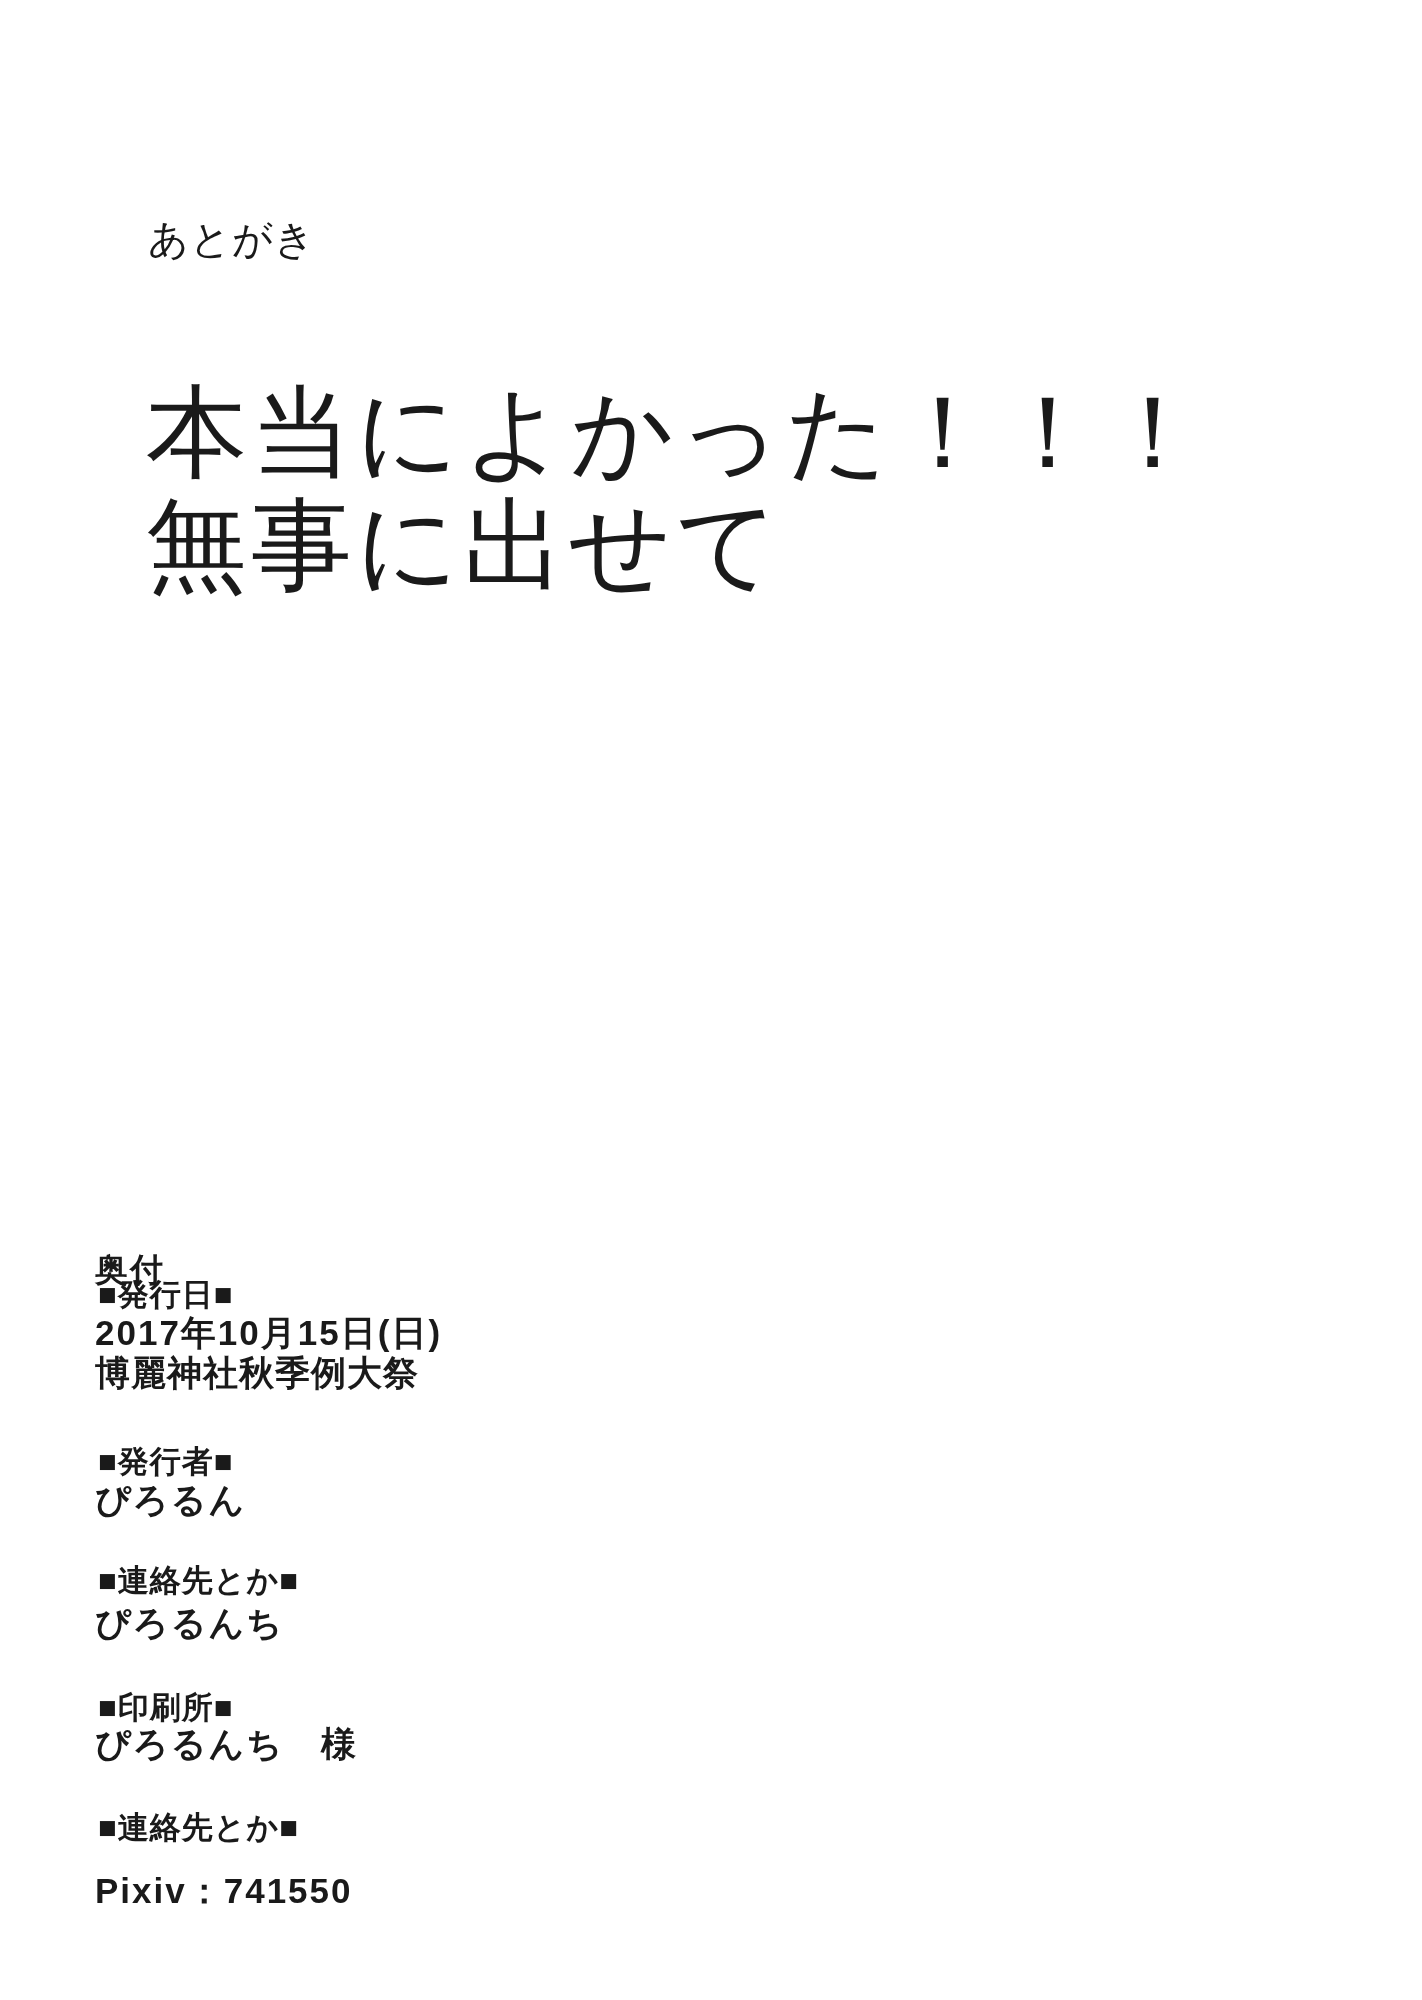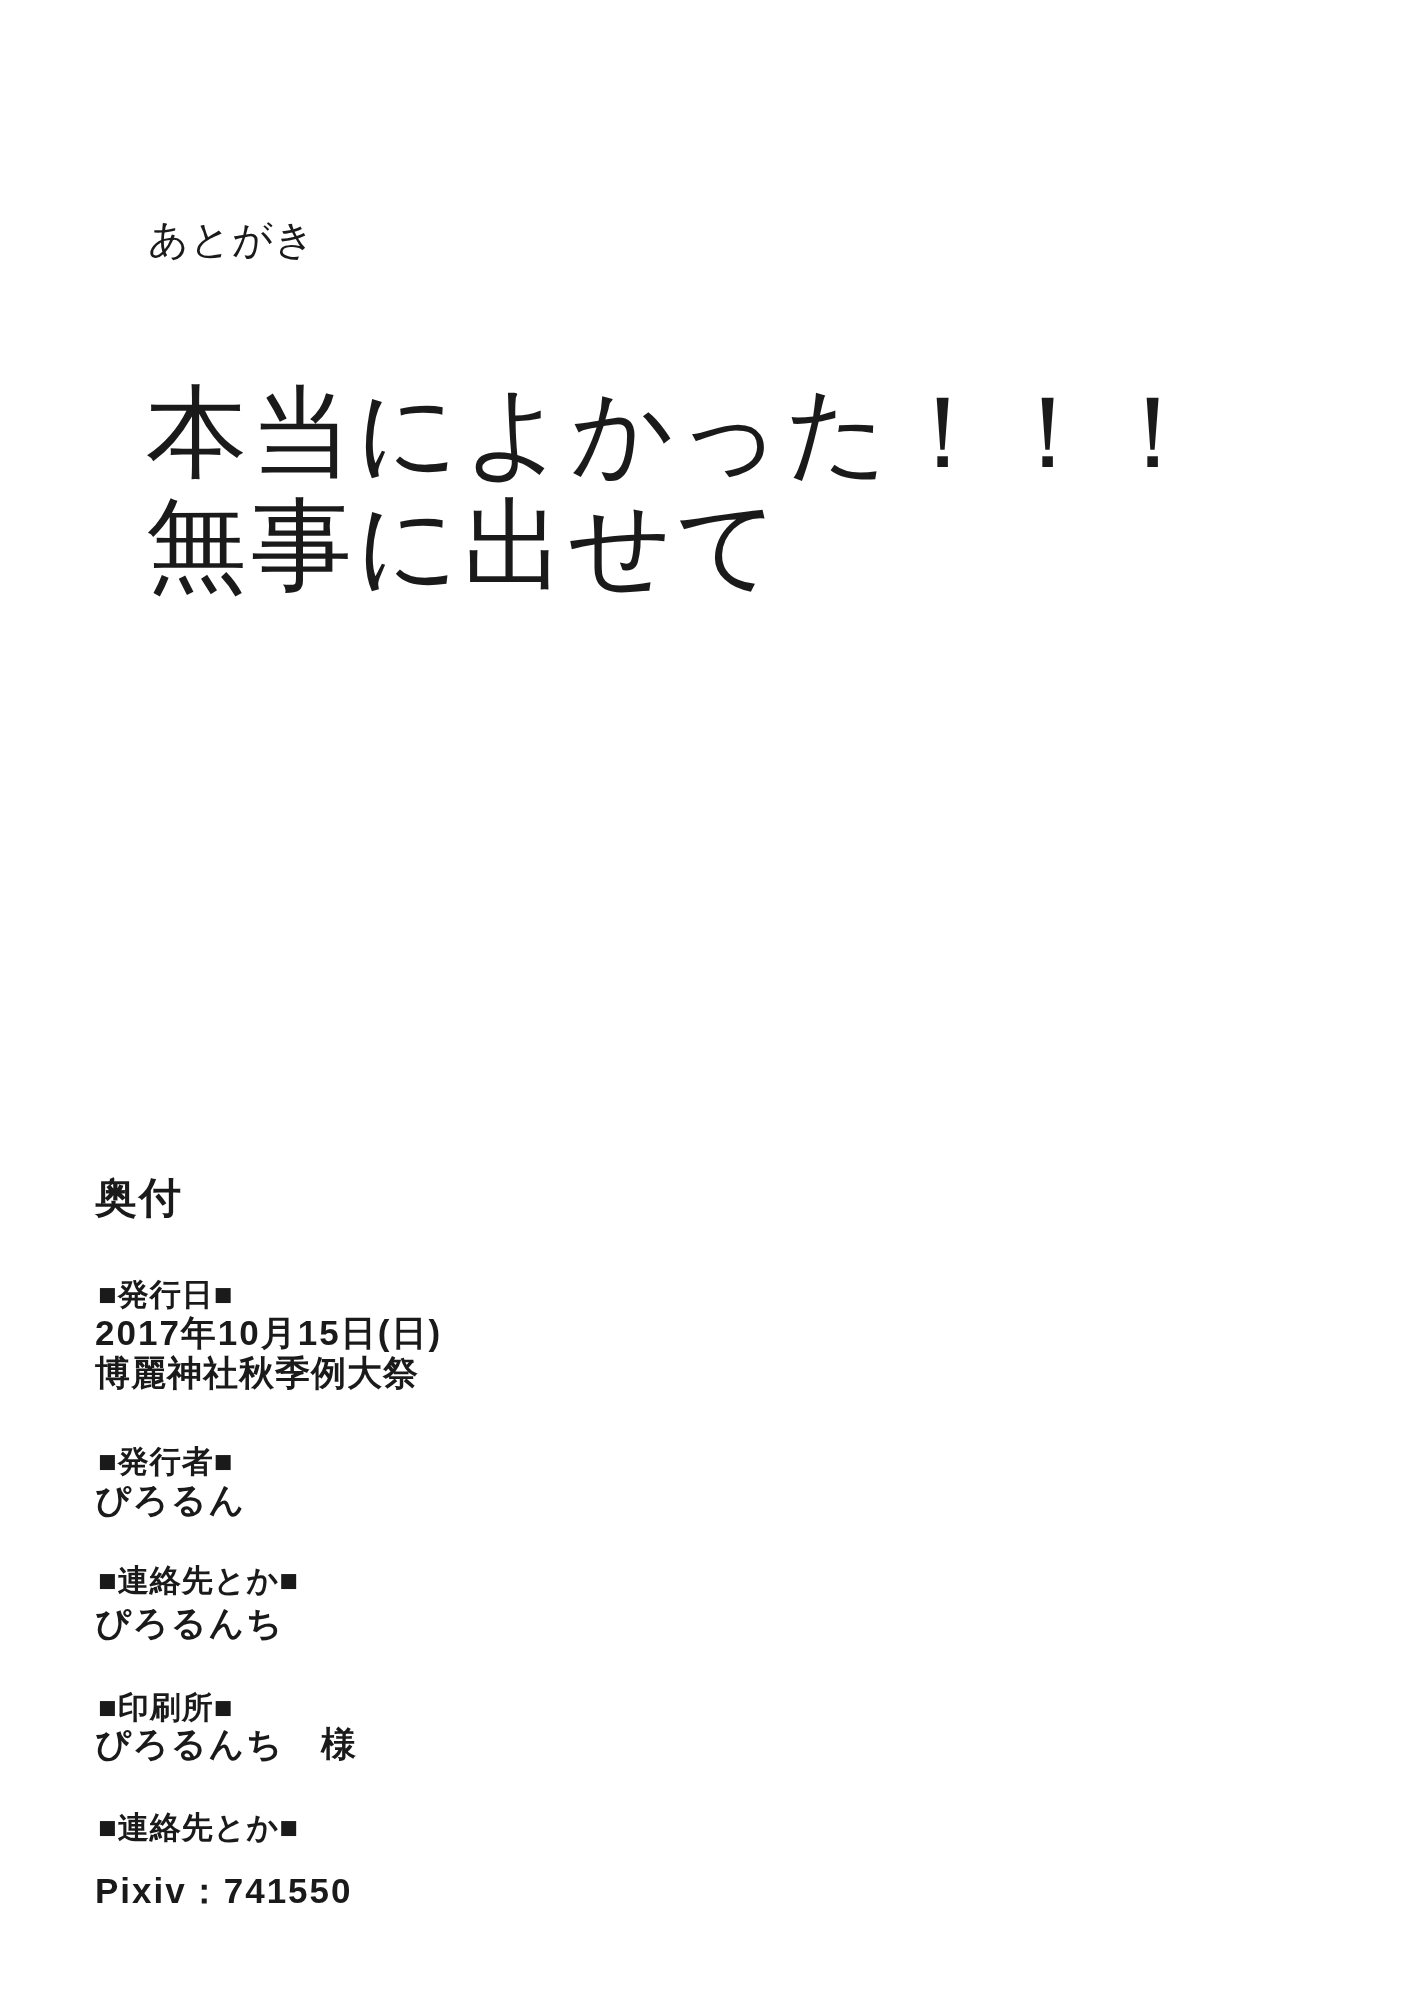--- a/index.html
+++ b/index.html
@@ -35,21 +35,21 @@
     font-weight: 400;
     white-space: nowrap;
   }
   .colophon-line {
     position: absolute;
     left: 95px;
     font-weight: 700;
     white-space: nowrap;
     letter-spacing: 2px;
   }
-  .colophon-title   { top: 1170px; font-size: 42px; text-align: right; }
+  .colophon-title   { top: 1248px; font-size: 33px; text-align: right; }
   .sec-header       { left: 98px; font-size: 31px; letter-spacing: 1px; }
   .sec-value        { font-size: 35px; }
   .h-date           { top: 1274px; }
   .v-date-1         { top: 1310px; }
   .v-date-2         { top: 1350px; letter-spacing: 1px; text-align: right; }
   .h-publisher      { top: 1441px; }
   .v-publisher      { top: 1477px; }
   .h-circle         { top: 1560px; }
   .v-circle         { top: 1600px; }
   .h-printer        { top: 1687px; }

